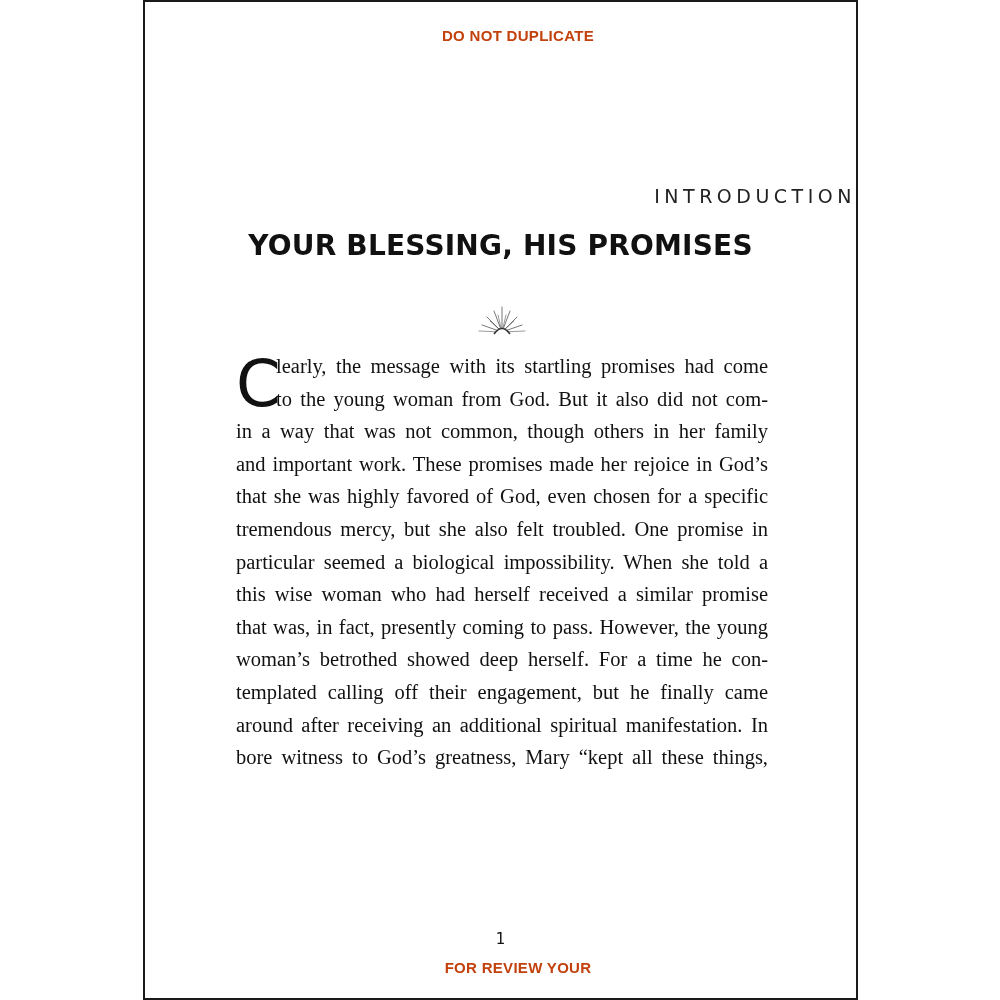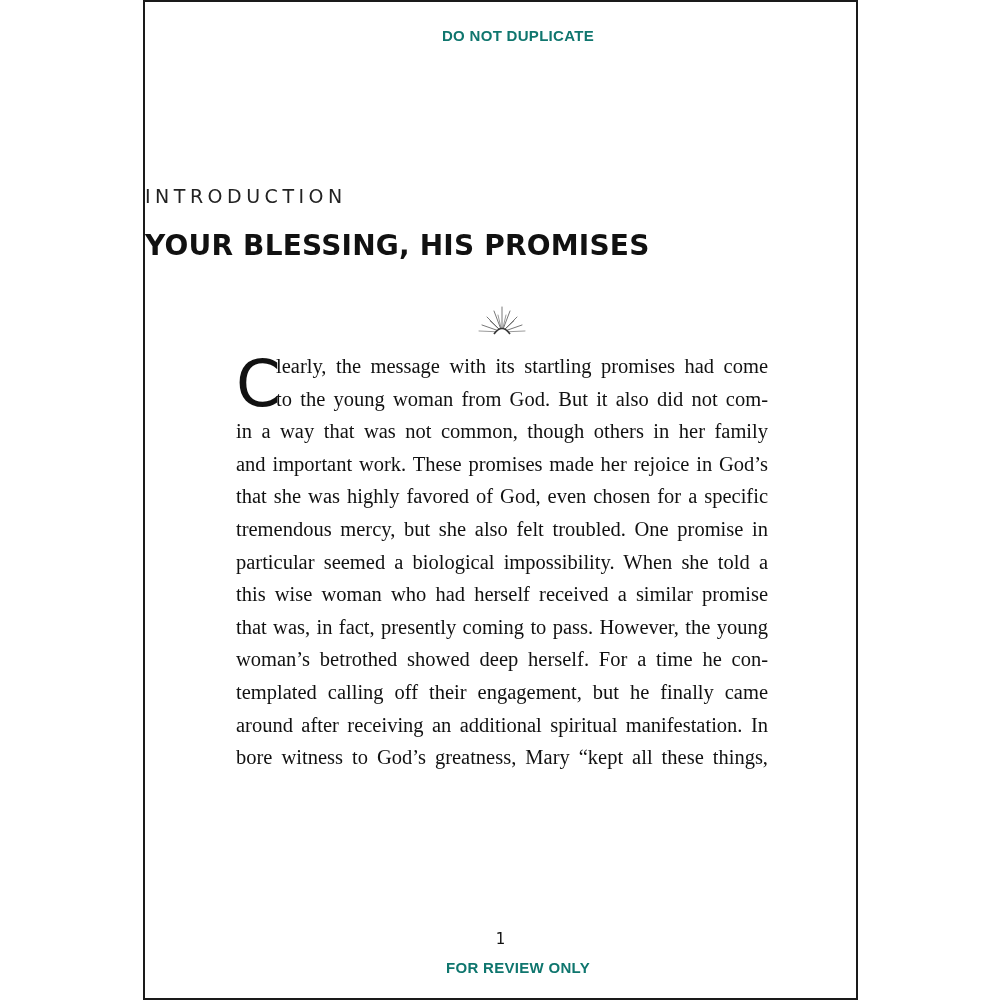--- a/index.html
+++ b/index.html
@@ -23,42 +23,43 @@
       background: #ffffff;
       box-sizing: content-box;
     }
     .watermark {
       position: absolute;
       left: 0;
       right: 0;
       text-align: center;
       font-family: "Liberation Sans", sans-serif;
       font-weight: bold;
-      color: #0f766e;
+      color: #c2410c;
       font-size: 15px;
       letter-spacing: 0.3px;
       margin-left: 35px;
     }
     .watermark.top { top: 25px; }
     .watermark.bottom { top: 957px; }
     .chapter-label {
       position: absolute;
       left: 0; right: 0;
       top: 183px;
-      text-align: left;
+      text-align: right;
       font-family: "DejaVu Sans", sans-serif;
       font-weight: normal;
       font-size: 19px;
       letter-spacing: 4.5px;
       color: #222222;
     }
     .chapter-title {
       position: absolute;
       left: 0; right: 0;
       top: 227px;
+      text-align: center;
       font-family: "DejaVu Sans", sans-serif;
       font-weight: bold;
       font-size: 28px;
       letter-spacing: 0.2px;
       color: #111111;
     }
     .ornament {
       position: absolute;
       left: 332px;
       top: 303px;
@@ -149,15 +150,15 @@
     <span class="line">this wise woman who had herself received a similar promise</span>
     <span class="line">that was, in fact, presently coming to pass. However, the young</span>
     <span class="line">woman’s betrothed showed deep herself. For a time he con-</span>
     <span class="line">templated calling off their engagement, but he finally came</span>
     <span class="line">around after receiving an additional spiritual manifestation. In</span>
     <span class="line">bore witness to God’s greatness, Mary “kept all these things,</span>
   </div>
 
   <div class="page-number">1</div>
 
-  <div class="watermark bottom">FOR REVIEW ONLY</div>
+  <div class="watermark bottom">FOR REVIEW YOUR</div>
 
 </div>
 
 </body></html>

